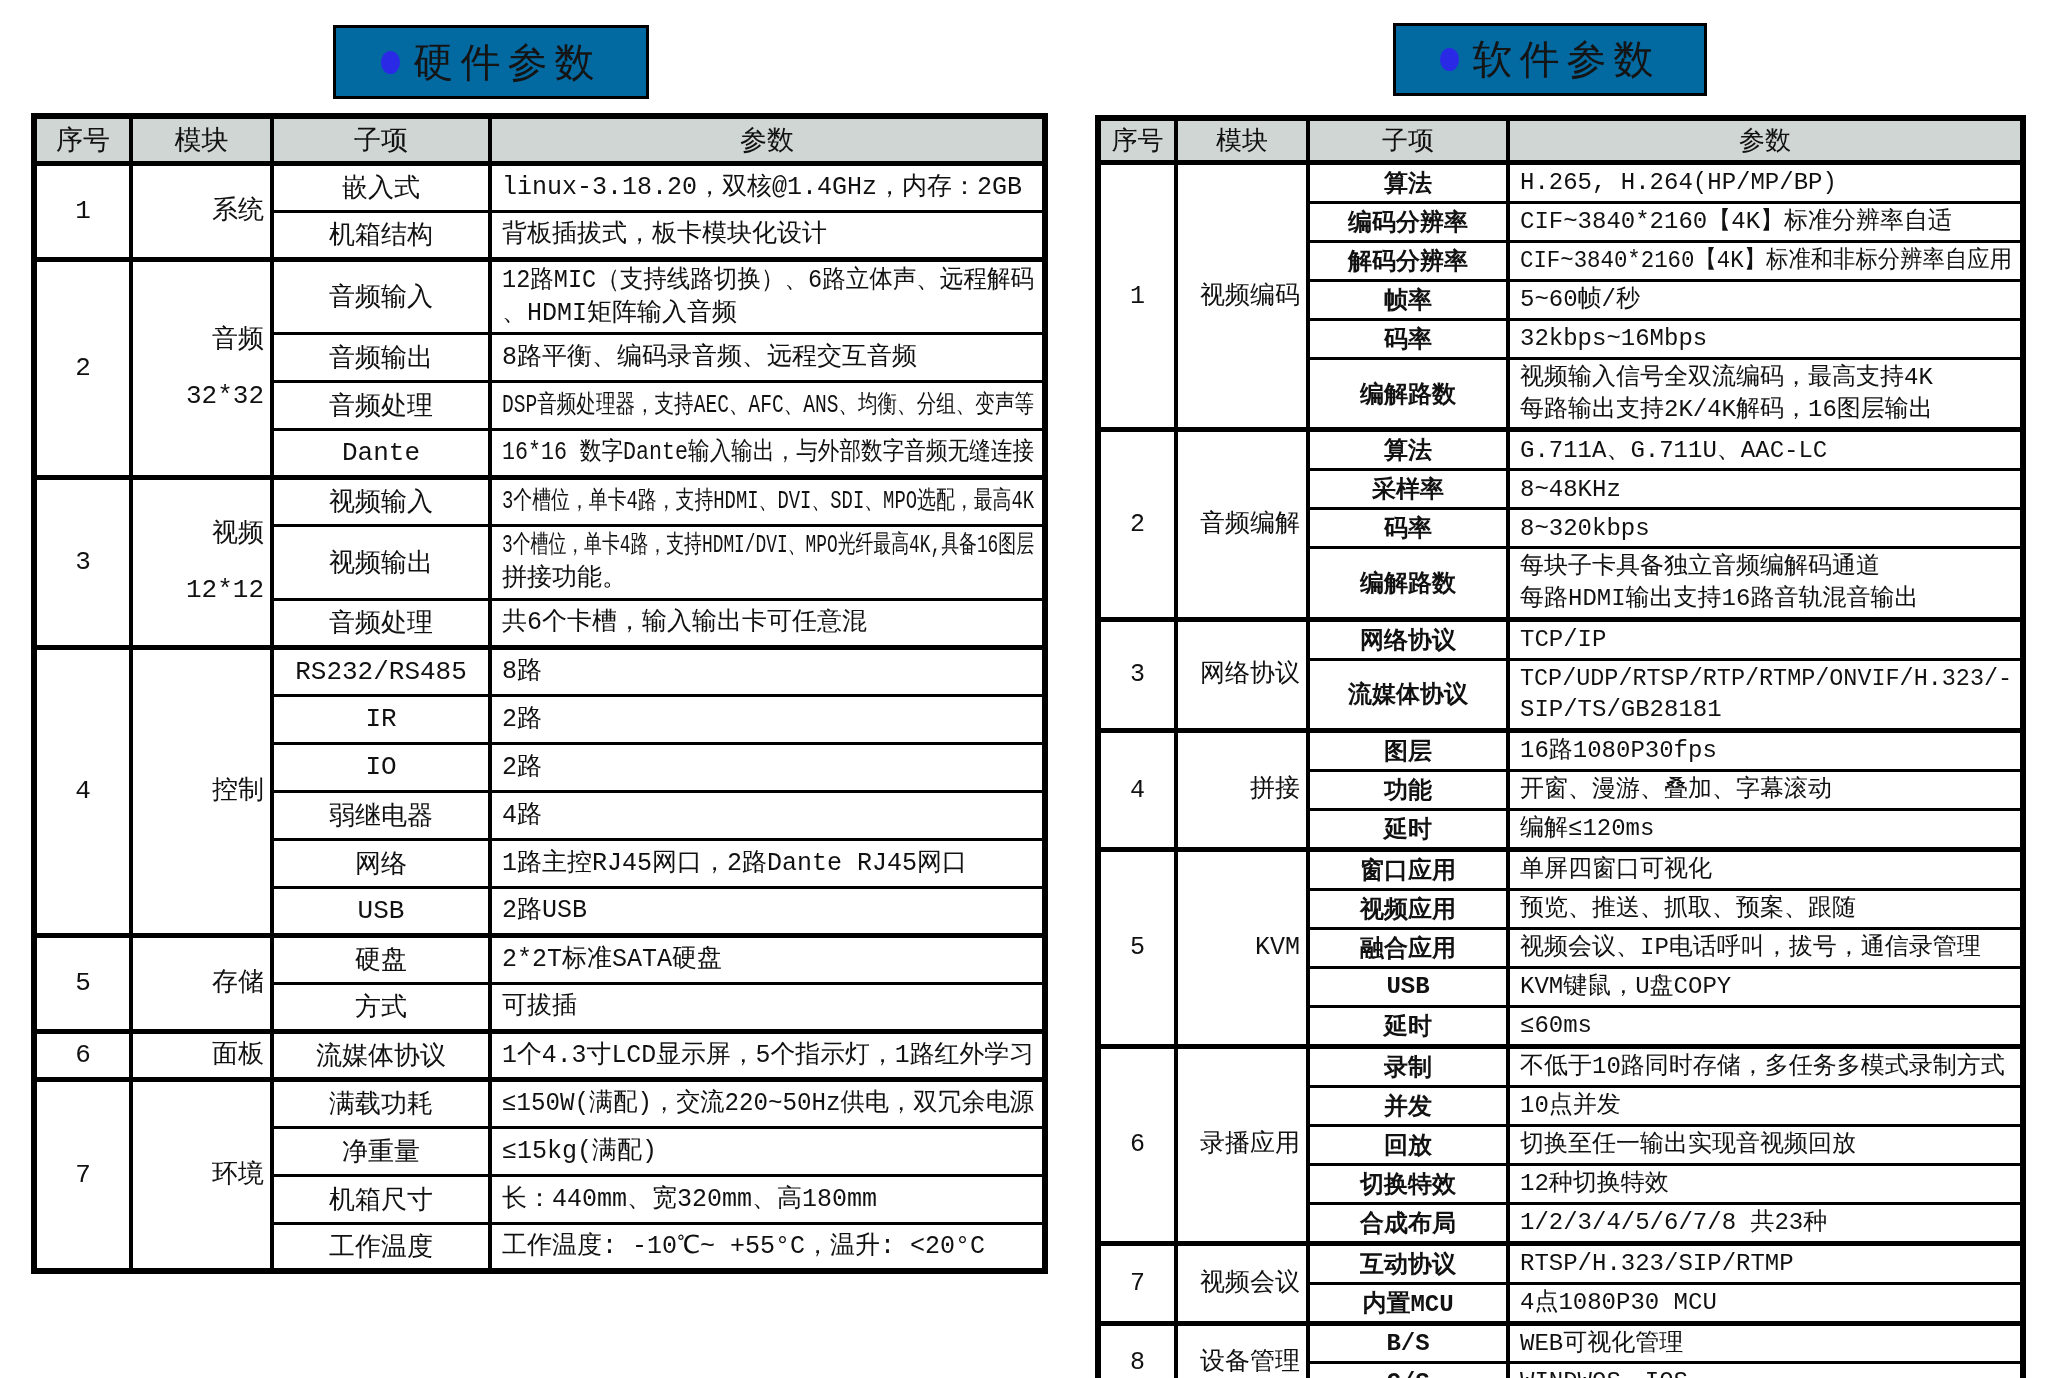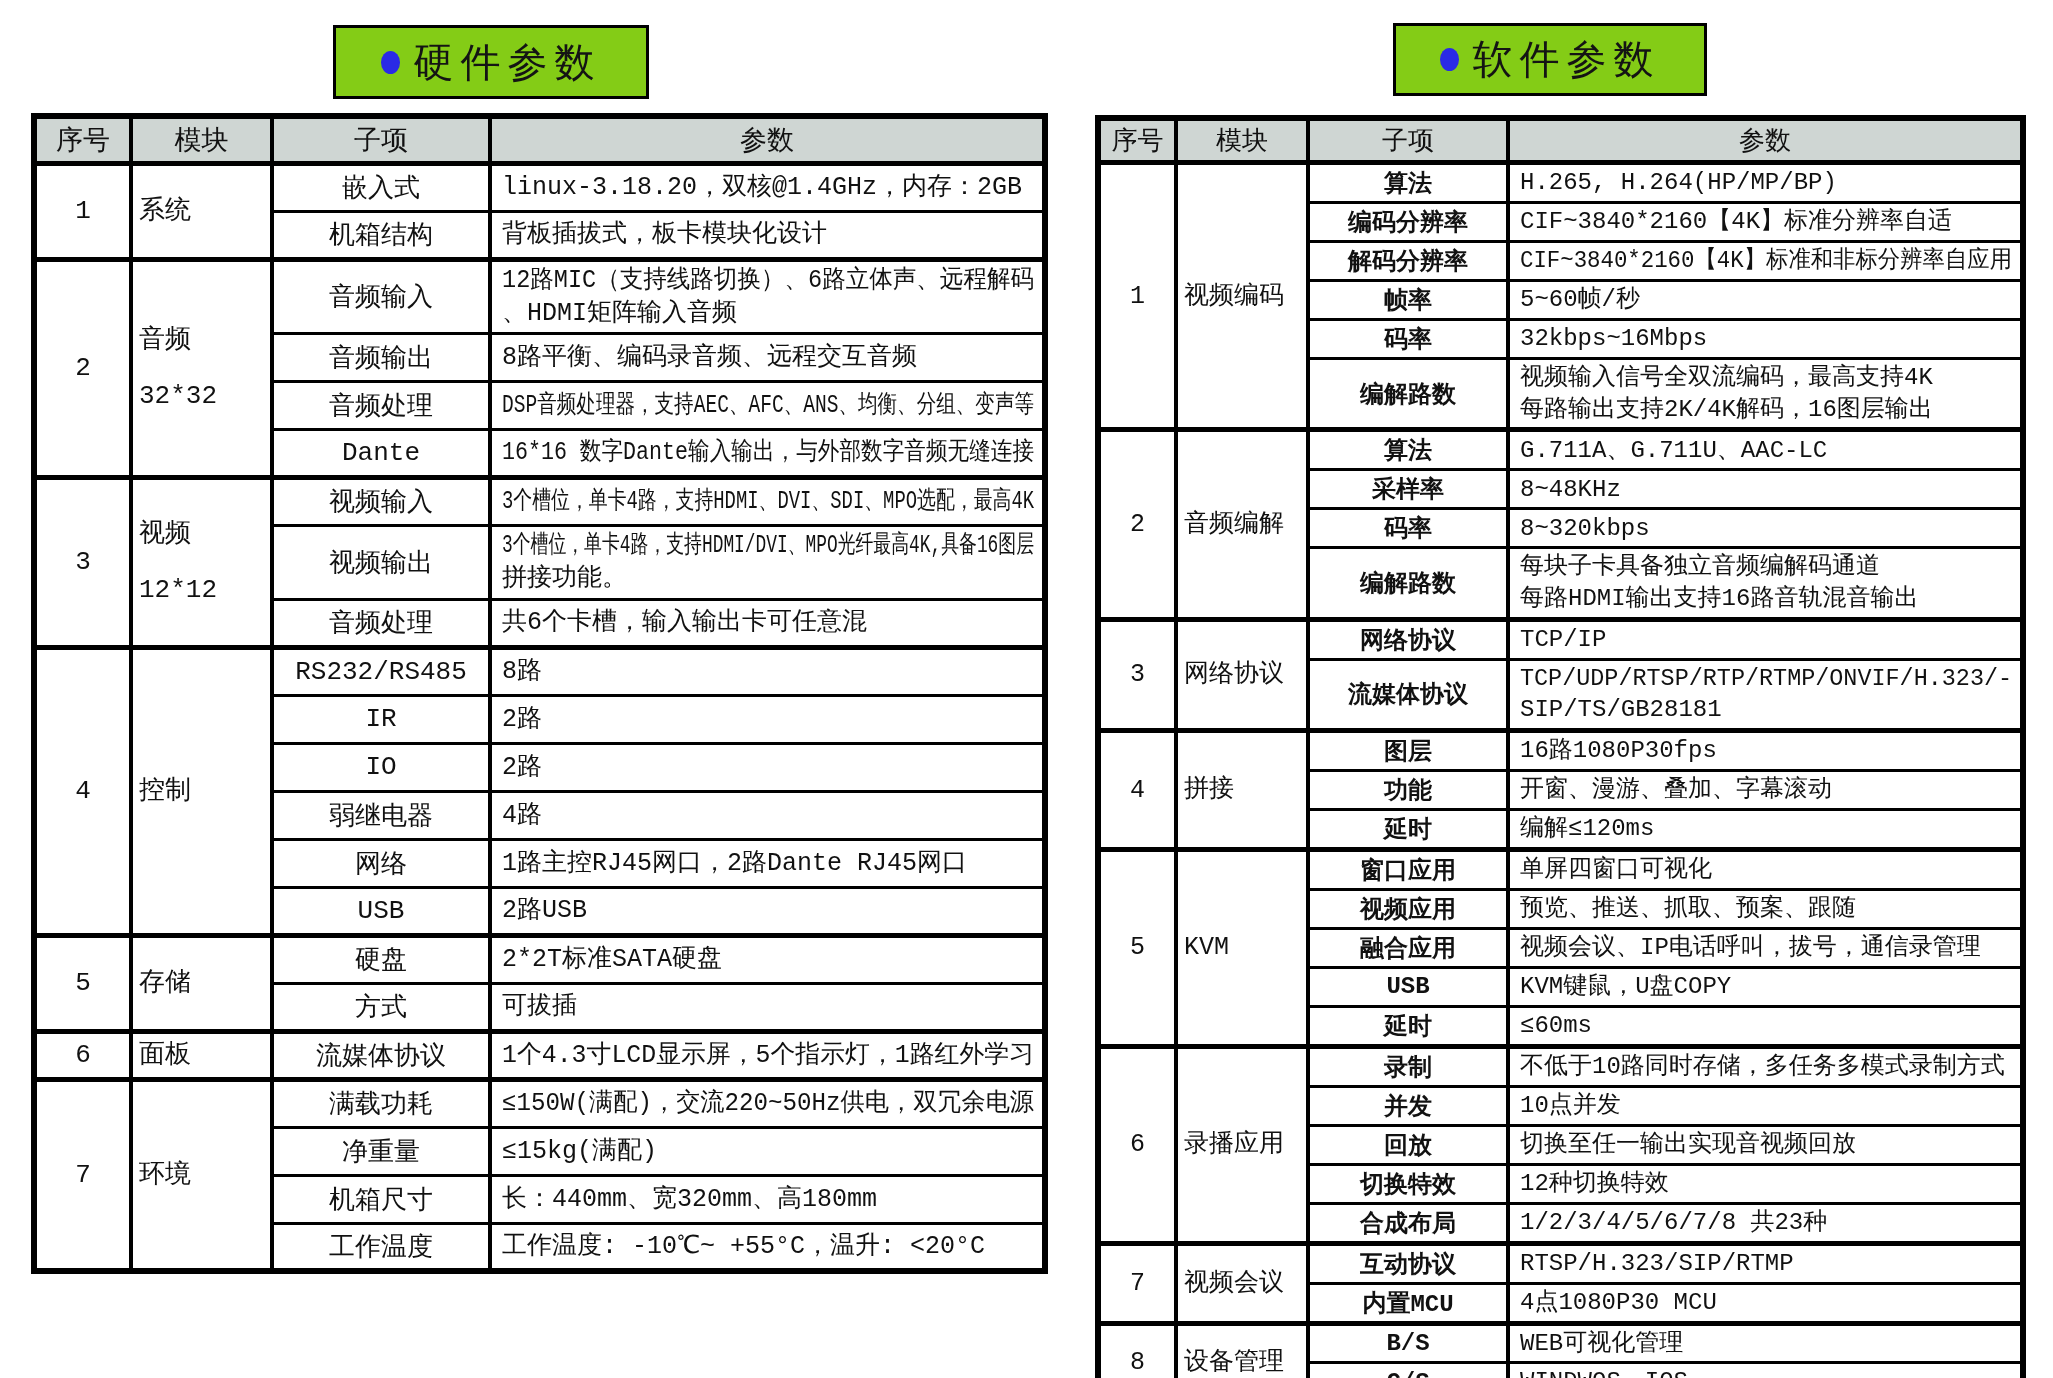--- a/index.html
+++ b/index.html
@@ -2,21 +2,21 @@
 <html style="--border: #000000; --header-bg: #cfd6d3; --bullet: #2a2ae6;"><head>
 <meta charset="utf-8">
 <style>
   html,body{margin:0;padding:0;}
   body{
     width:2053px;height:1378px;position:relative;background:#ffffff;
     font-family:"Liberation Mono","DejaVu Sans Mono",monospace;
     color:#111111;overflow:hidden;
   }
   .title-box{
-    position:absolute;background:#84cc16;border:3px solid #000000;
+    position:absolute;background:#0369a1;border:3px solid #000000;
     display:flex;align-items:center;justify-content:center;
   }
   .title-text{
     font-size:40px;letter-spacing:7px;color:#141414;
     font-family:"Liberation Serif","DejaVu Serif",serif;
     white-space:nowrap;
   }
   .bullet{
     width:19px;height:23px;border-radius:50%;
     background:var(--bullet,#2a2ae6);display:inline-block;margin-right:14px;flex:0 0 auto;
@@ -34,21 +34,21 @@
     padding:2px 6px;overflow:hidden;vertical-align:middle;
   }
   .spec thead th{
     background:var(--header-bg,#cfd6d3);
     font-weight:normal;border-bottom-width:5px;
   }
   .t-left .spec thead th{font-size:27px;}
   .t-right .spec thead th{font-size:26px;}
   tr.secstart td{border-top-width:5px;}
   .spec td.no{text-align:center;}
-  .spec td.mod{text-align:left;}
+  .spec td.mod{text-align:right;}
   .mod .mline{line-height:1.25;}
   .mod .mline + .mline{margin-top:24px;}
   .spec td.sub{text-align:center;}
   .spec td.par{text-align:left;padding-left:10px;padding-right:8px;}
   .par .line{line-height:1.32;}
   .t-left .no,.t-left .mod{font-size:26px;}
   .t-left .sub{font-size:26px;}
   .t-left .par{font-size:25px;}
   .t-right .no,.t-right .mod{font-size:25px;}
   .t-right .sub{font-size:24px;font-weight:bold;}

